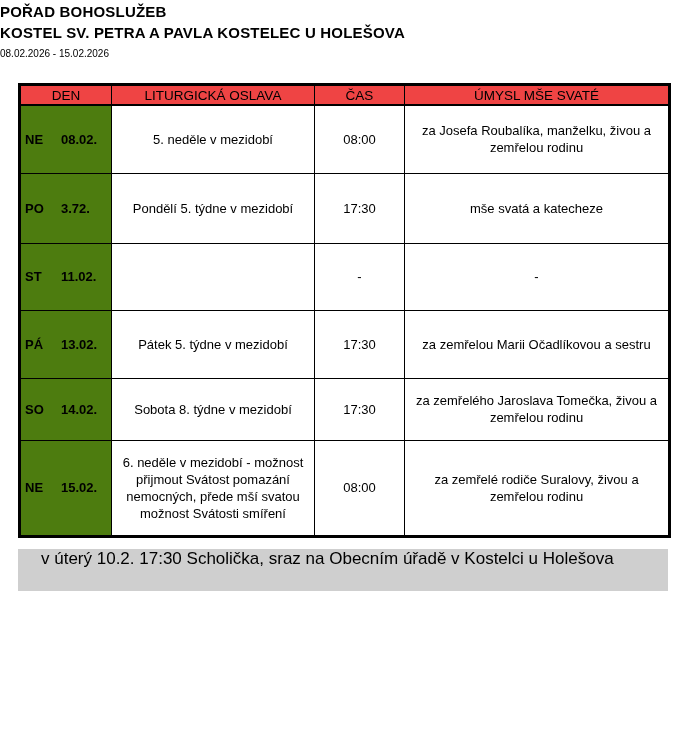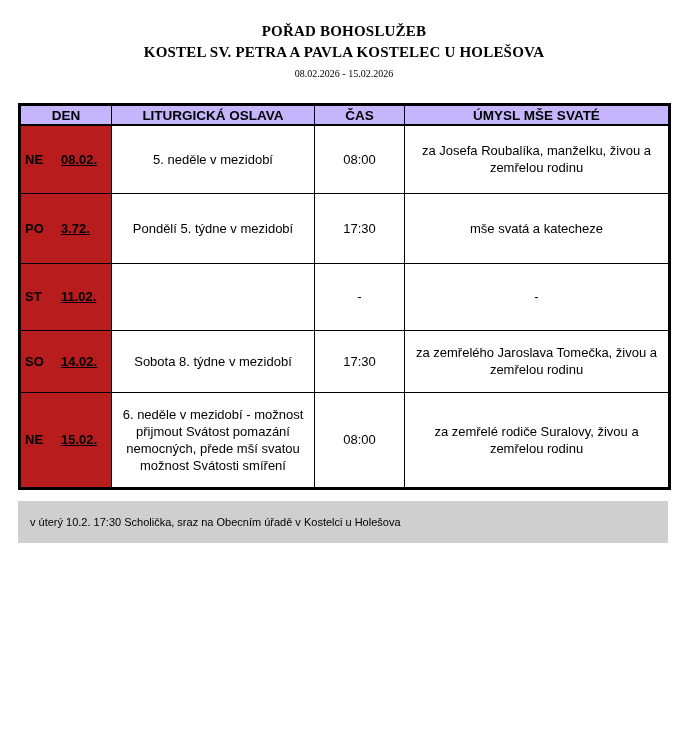--- a/index.html
+++ b/index.html
@@ -6,23 +6,21 @@
     margin: 0;
     padding: 0;
     width: 688px;
     height: 749px;
     background: #ffffff;
     font-family: "Liberation Sans", sans-serif;
     color: #000000;
     overflow: hidden;
   }
   .title-block {
-    padding-top: 21px;
-    text-align: center;
-    font-family: Liberation Serif, serif;
+    padding-top: 1px;
   }
   .title-line1, .title-line2 {
     font-size: 15px;
     font-weight: bold;
     line-height: 21px;
     letter-spacing: 0.2px;
   }
   .title-line3 {
     font-size: 10px;
     line-height: 21px;
@@ -36,56 +34,54 @@
   }
   table.schedule th,
   table.schedule td {
     border: 1px solid #000000;
     vertical-align: middle;
     font-size: 13px;
     padding: 2px 4px;
     overflow: hidden;
   }
   table.schedule th {
-    background: #c4b5fd;
-    font-weight: bold;
+    background: #ef4444;
+    font-weight: normal;
     font-size: 13.5px;
     height: 16px;
     padding: 1px 2px;
     border-bottom: 2px solid #000000;
   }
   td.day-cell {
-    background: #b91c1c;
+    background: #4d7c0f;
     font-weight: bold;
     font-size: 13.5px;
     padding-left: 7px;
     white-space: nowrap;
-    text-decoration: underline;
   }
   td.day-cell .day-abbr {
     display: inline-block;
     min-width: 24px;
     margin-right: 12px;
   }
   td.celebration-cell,
   td.time-cell,
   td.intention-cell {
     text-align: center;
     line-height: 17px;
   }
   .footer-note {
     margin: 11px 0 0 18px;
     width: 650px;
     height: 42px;
     background: #cfcfcf;
     display: flex;
-    align-items: center;
     box-sizing: border-box;
-    padding-left: 12px;
-    font-size: 11px;
+    padding-left: 23px;
+    font-size: 17px;
   }
 </style>
 </head>
 <body>
 
 <div class="title-block">
   <div class="title-line1">POŘAD BOHOSLUŽEB</div>
   <div class="title-line2">KOSTEL SV. PETRA A PAVLA KOSTELEC U HOLEŠOVA</div>
   <div class="title-line3">08.02.2026 - 15.02.2026</div>
 </div>
@@ -117,20 +113,26 @@
       <td class="celebration-cell">Pondělí 5. týdne v mezidobí</td>
       <td class="time-cell">17:30</td>
       <td class="intention-cell">mše svatá a katecheze</td>
     </tr>
     <tr style="height:67px">
       <td class="day-cell"><span class="day-abbr">ST</span><span>11.02.</span></td>
       <td class="celebration-cell"></td>
       <td class="time-cell">-</td>
       <td class="intention-cell">-</td>
     </tr>
+    <tr style="height:68px">
+      <td class="day-cell"><span class="day-abbr">PÁ</span><span>13.02.</span></td>
+      <td class="celebration-cell">Pátek 5. týdne v mezidobí</td>
+      <td class="time-cell">17:30</td>
+      <td class="intention-cell">za zemřelou Marii Očadlíkovou a sestru</td>
+    </tr>
     <tr style="height:62px">
       <td class="day-cell"><span class="day-abbr">SO</span><span>14.02.</span></td>
       <td class="celebration-cell">Sobota 8. týdne v mezidobí</td>
       <td class="time-cell">17:30</td>
       <td class="intention-cell">za zemřelého Jaroslava Tomečka, živou a zemřelou rodinu</td>
     </tr>
     <tr style="height:96px">
       <td class="day-cell"><span class="day-abbr">NE</span><span>15.02.</span></td>
       <td class="celebration-cell">6. neděle v mezidobí - možnost přijmout Svátost pomazání nemocných, přede mší svatou možnost Svátosti smíření</td>
       <td class="time-cell">08:00</td>

